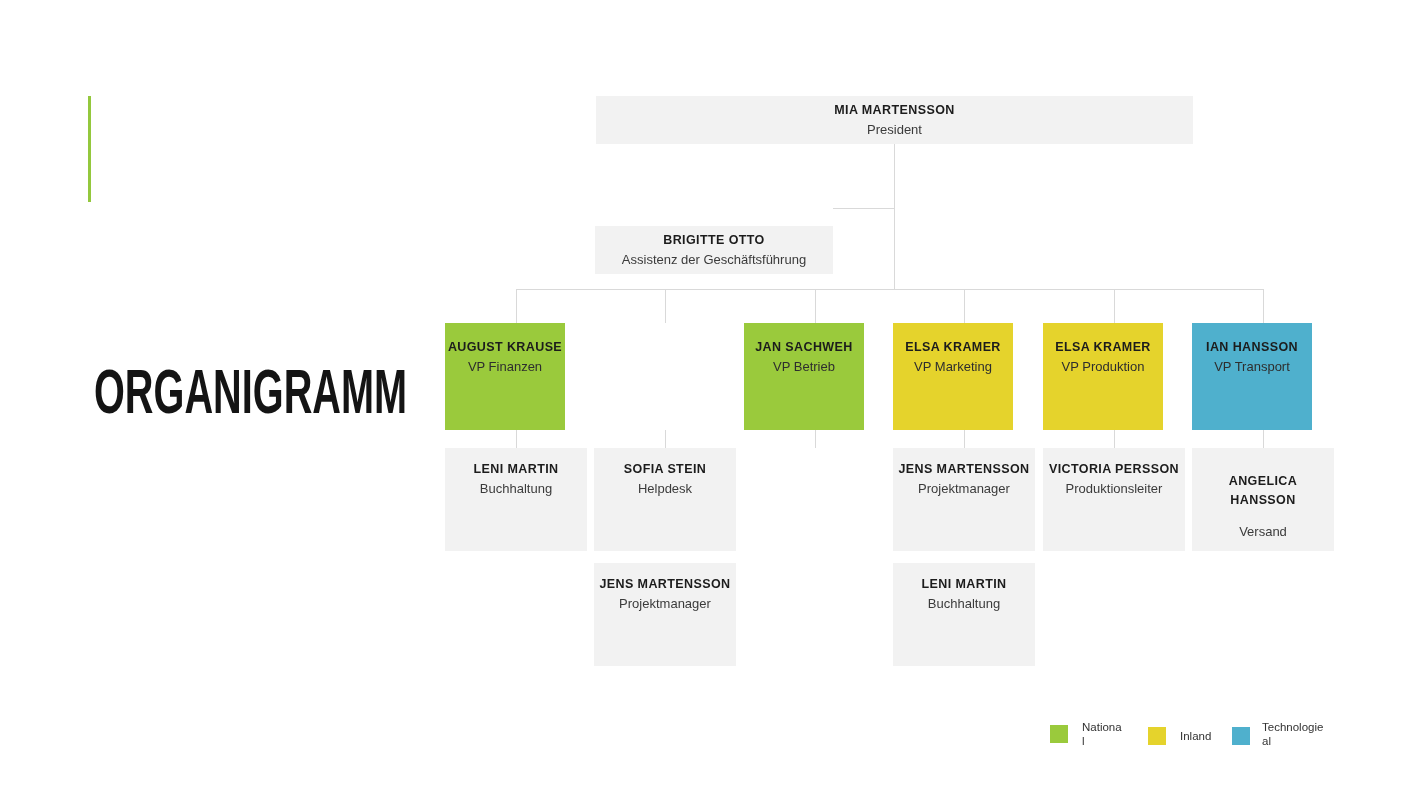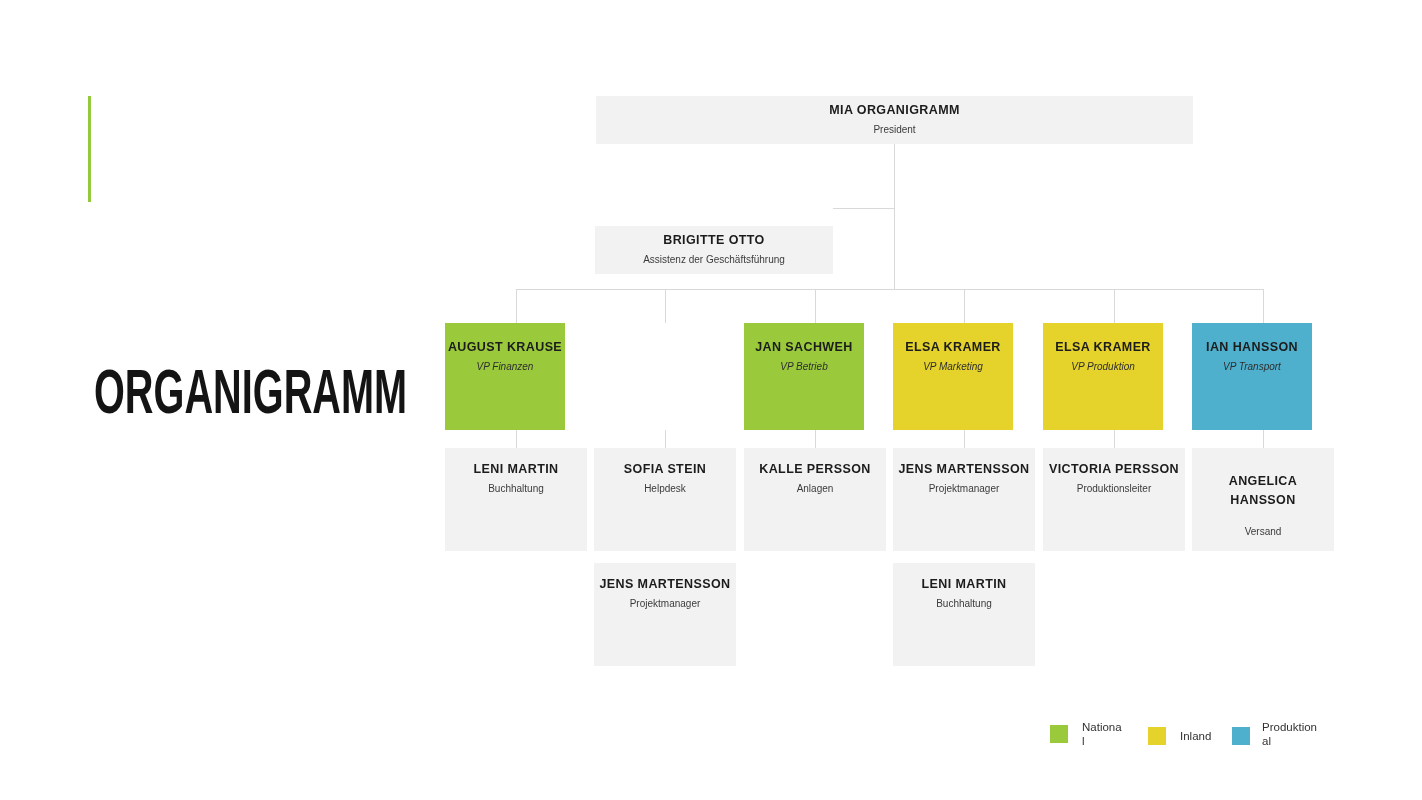--- a/index.html
+++ b/index.html
@@ -9,25 +9,25 @@
   }
   .accent-bar{position:absolute;left:88px;top:96px;width:3px;height:106px;background:var(--accent-green,#94C83D);}
   .slide-title{
     position:absolute;left:94px;top:360px;font-size:63px;font-weight:bold;color:#141414;
     line-height:1;letter-spacing:0px;transform:scaleX(0.63);transform-origin:left top;white-space:nowrap;
   }
   .node{
     position:absolute;background:var(--box-gray,#F2F2F2);text-align:center;box-sizing:border-box;
   }
   .node .name{display:block;font-weight:bold;font-size:12.5px;letter-spacing:.4px;color:#1c1c1c;line-height:19px;}
-  .node .role{display:block;font-size:10px;color:#3b3b3b;line-height:19px;}
+  .node .role{display:block;font-size:13px;color:#3b3b3b;line-height:19px;}
   .node.green{background:var(--green,#9ACA3C);}
   .node.yellow{background:var(--yellow,#E5D32C);text-align:center;}
   .node.blue{background:var(--blue,#4FB0CD);}
-  .node.green .role,.node.yellow .role,.node.blue .role{color:#2e2e2e;font-style:italic;}
+  .node.green .role,.node.yellow .role,.node.blue .role{color:#2e2e2e;}
   .node.top{left:596px;top:96px;width:597px;height:48px;padding-top:5px;}
   .node.assistant{left:595px;top:182px;width:238px;height:48px;padding-top:5px;margin-top:44px;}
   .node.vp{top:323px;width:120px;height:107px;padding-top:15px;}
   .node.rep{top:448px;width:142px;height:103px;padding-top:12px;}
   .node.rep2{top:563px;width:142px;height:103px;padding-top:12px;}
   .c1{left:445px}.c2{left:594px}.c3{left:744px}.c4{left:893px}.c5{left:1043px}.c6{left:1192px}
   .wrap{max-width:86px;margin:12px auto;}
   .line{position:absolute;background:var(--connector-gray,#D9D9D9);}
   .v-pres{left:894px;top:144px;width:1px;height:145px;}
   .h-asst{left:833px;top:208px;width:61px;height:1px;}
@@ -63,21 +63,21 @@
   <div class="line stub x5"></div>
   <div class="line stub x6"></div>
   <div class="line stub2 x1"></div>
   <div class="line stub2 x2"></div>
   <div class="line stub2 x3"></div>
   <div class="line stub2 x4"></div>
   <div class="line stub2 x5"></div>
   <div class="line stub2 x6"></div>
 
   <div class="node top">
-    <span class="name">MIA ORGANIGRAMM</span>
+    <span class="name">MIA MARTENSSON</span>
     <span class="role">President</span>
   </div>
 
   <div class="node assistant">
     <span class="name">BRIGITTE OTTO</span>
     <span class="role">Assistenz der Geschäftsführung</span>
   </div>
 
   <div class="node vp green c1">
     <span class="name">AUGUST KRAUSE</span>
@@ -101,24 +101,20 @@
   </div>
 
   <div class="node rep c1">
     <span class="name">LENI MARTIN</span>
     <span class="role">Buchhaltung</span>
   </div>
   <div class="node rep c2">
     <span class="name">SOFIA STEIN</span>
     <span class="role">Helpdesk</span>
   </div>
-  <div class="node rep c3">
-    <span class="name">KALLE PERSSON</span>
-    <span class="role">Anlagen</span>
-  </div>
   <div class="node rep c4">
     <span class="name">JENS MARTENSSON</span>
     <span class="role">Projektmanager</span>
   </div>
   <div class="node rep c5">
     <span class="name">VICTORIA PERSSON</span>
     <span class="role">Produktionsleiter</span>
   </div>
   <div class="node rep c6">
     <span class="name wrap">ANGELICA HANSSON</span>
@@ -140,18 +136,18 @@
       <div>Nationa</div>
       <div>l</div>
     </div>
     <div class="swatch sw2"></div>
     <div class="legend-label ll2">
       <div>Inland</div>
       <div></div>
     </div>
     <div class="swatch sw3"></div>
     <div class="legend-label ll3">
-      <div>Produktion</div>
+      <div>Technologie</div>
       <div>al</div>
     </div>
   </div>
 
 </div>
 
 </body></html>

